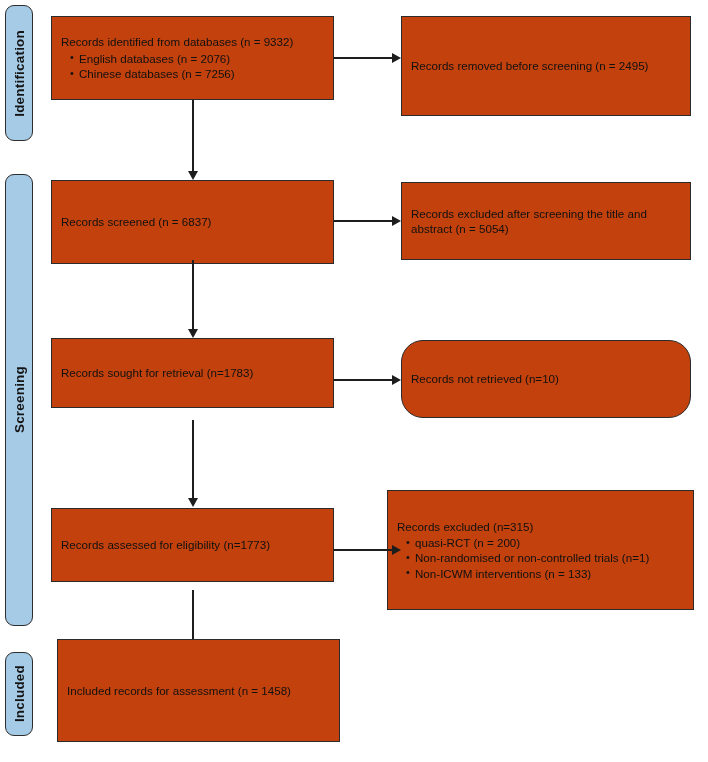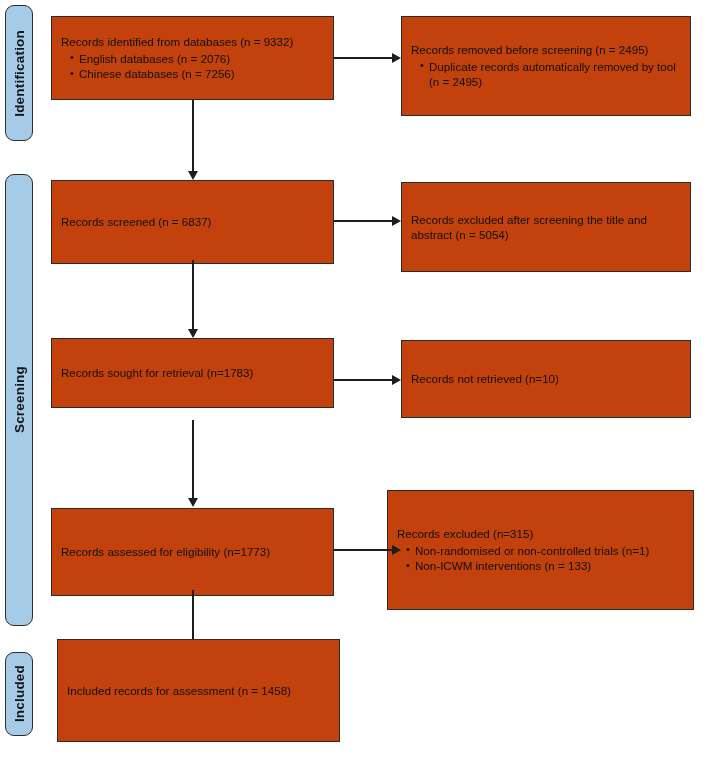--- a/index.html
+++ b/index.html
@@ -127,78 +127,76 @@
       <ul class="box-list">
         <li>English databases (n = 2076)</li>
         <li>Chinese databases (n = 7256)</li>
       </ul>
     </div>
   </div>
 
   <div class="flow-box" style="left:401px; top:16px; width:290px; height:100px;">
     <div class="box-inner">
       <div class="box-title">Records removed before screening (n = 2495)</div>
-      <ul class="box-list">
-        <li>Duplicate records automatically removed by tool (n = 2495)</li>
-      </ul>
     </div>
   </div>
 
   <div class="conn conn-h" style="left:334px; top:57px; width:58px;"></div>
   <div class="arrow-right" style="left:392px; top:52.5px;"></div>
 
   <div class="conn conn-v" style="left:192px; top:100px; height:72px;"></div>
   <div class="arrow-down" style="left:187.5px; top:171px;"></div>
 
   <div class="flow-box" style="left:51px; top:180px; width:283px; height:84px;">
     <div class="box-inner">
       <div class="box-title">Records screened (n = 6837)</div>
     </div>
   </div>
 
-  <div class="flow-box" style="left:401px; top:182px; width:290px; height:90px;">
+  <div class="flow-box" style="left:401px; top:182px; width:290px; height:78px;">
     <div class="box-inner">
       <div class="box-title">Records excluded after screening the title and abstract (n = 5054)</div>
     </div>
   </div>
 
   <div class="conn conn-h" style="left:334px; top:220px; width:58px;"></div>
   <div class="arrow-right" style="left:392px; top:215.5px;"></div>
 
   <div class="conn conn-v" style="left:192px; top:260px; height:70px;"></div>
   <div class="arrow-down" style="left:187.5px; top:329px;"></div>
 
   <div class="flow-box" style="left:51px; top:338px; width:283px; height:70px;">
     <div class="box-inner">
       <div class="box-title">Records sought for retrieval (n=1783)</div>
     </div>
   </div>
 
-  <div class="flow-box" style="left:401px; top:340px; width:290px; height:78px;">
+  <div class="flow-box" style="left:401px; top:340px; width:290px; height:78px;border-radius:22px;">
     <div class="box-inner">
       <div class="box-title">Records not retrieved (n=10)</div>
     </div>
   </div>
 
   <div class="conn conn-h" style="left:334px; top:379px; width:58px;"></div>
   <div class="arrow-right" style="left:392px; top:374.5px;"></div>
 
   <div class="conn conn-v" style="left:192px; top:420px; height:79px;"></div>
   <div class="arrow-down" style="left:187.5px; top:498px;"></div>
 
-  <div class="flow-box" style="left:51px; top:508px; width:283px; height:88px;align-items:center;">
+  <div class="flow-box" style="left:51px; top:508px; width:283px; height:74px;align-items:center;">
     <div class="box-inner">
       <div class="box-title">Records assessed for eligibility (n=1773)</div>
     </div>
   </div>
 
   <div class="flow-box" style="left:387px; top:490px; width:307px; height:120px;">
     <div class="box-inner">
       <div class="box-title">Records excluded (n=315)</div>
       <ul class="box-list">
+        <li>quasi-RCT (n = 200)</li>
         <li>Non-randomised or non-controlled trials (n=1)</li>
         <li>Non-ICWM interventions (n = 133)</li>
       </ul>
     </div>
   </div>
 
   <div class="conn conn-h" style="left:334px; top:549px; width:58px;"></div>
   <div class="arrow-right" style="left:392px; top:544.5px;"></div>
 
   <div class="conn conn-v" style="left:192px; top:590px; height:57px;"></div>

